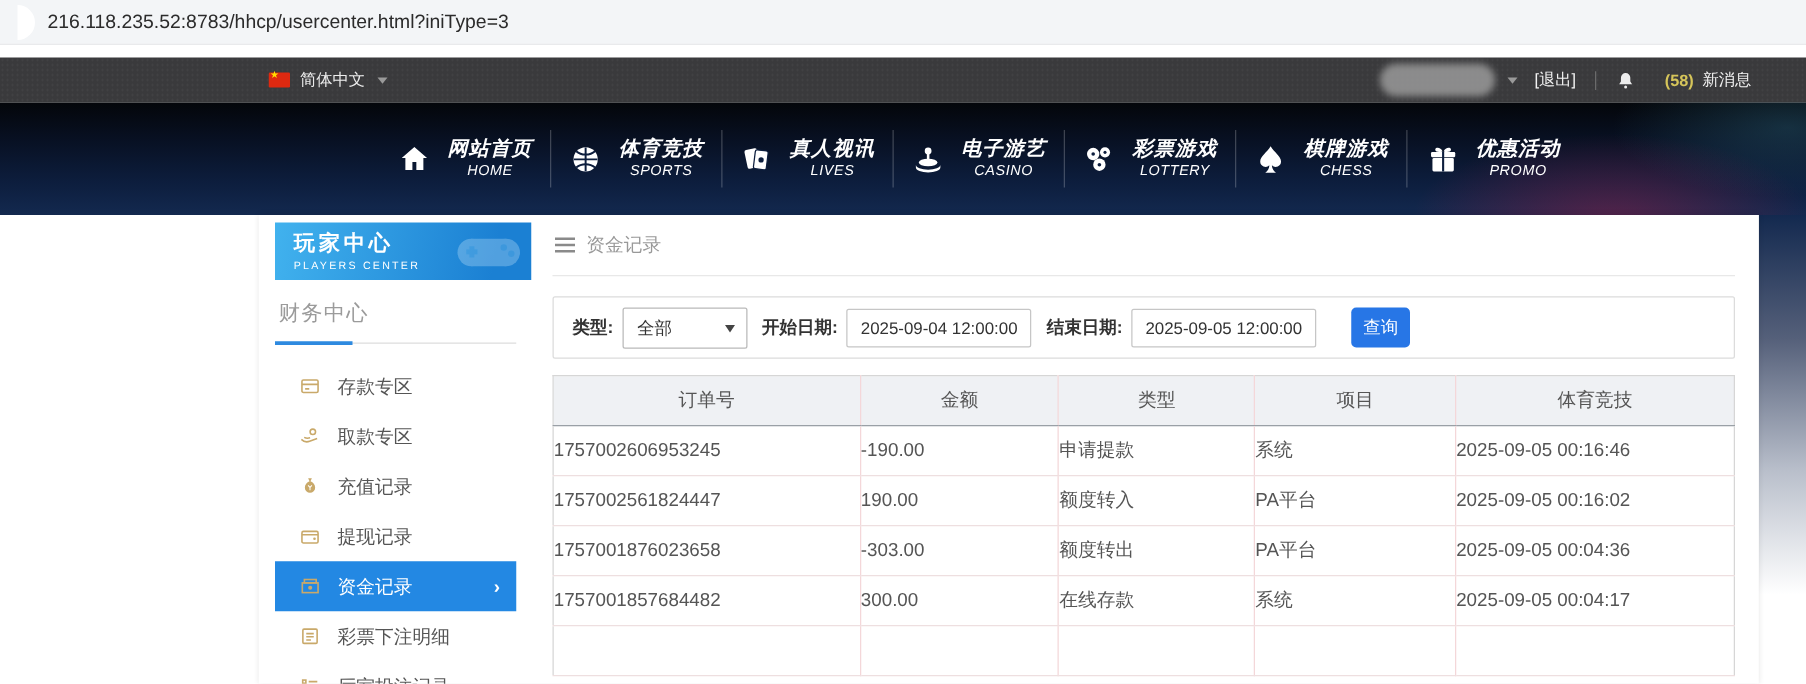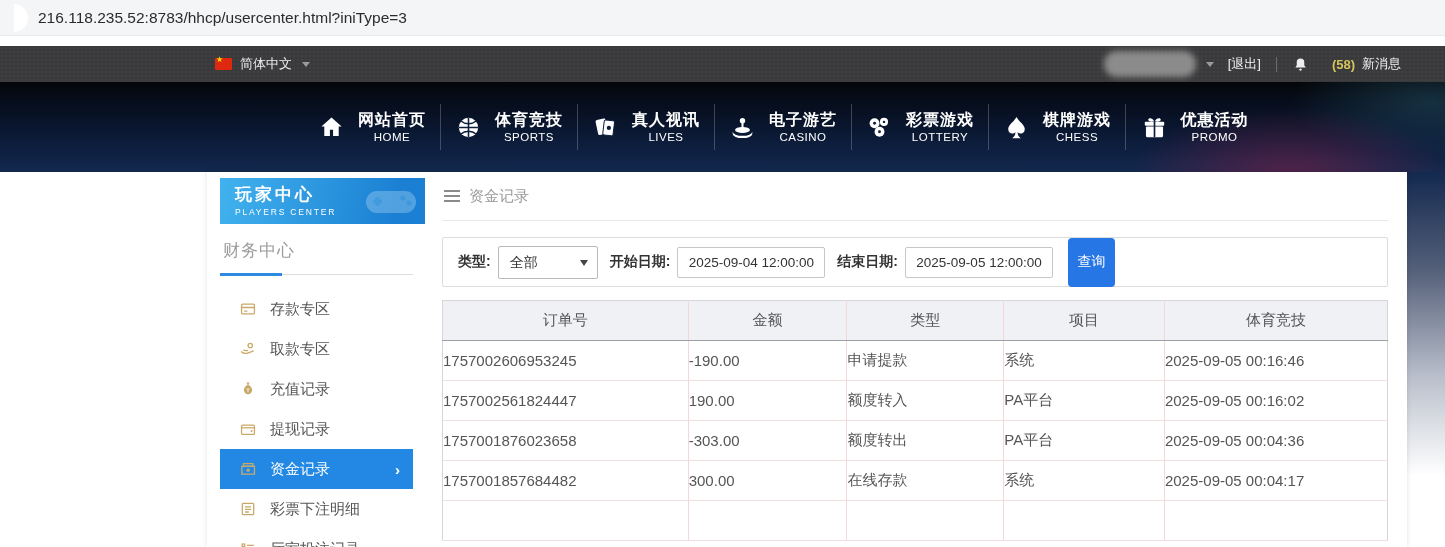--- a/index.html
+++ b/index.html
@@ -34,21 +34,21 @@
       radial-gradient(230px 100px at 1290px 95px, rgba(150,30,70,.5), transparent 70%),
       radial-gradient(200px 80px at 1430px 20px, rgba(40,90,110,.45), transparent 70%),
       linear-gradient(180deg,#04060a 0%, #081124 35%, #0d1e3e 72%, #13294f 100%); }
   .right-fade { position:absolute; top:172px; right:0; width:38px; height:330px;
     background:linear-gradient(180deg,#13294f 0%, #55607a 30%, #b9bfcb 62%, #ffffff 92%); }
   .nav { position:absolute; top:82px; left:304px; height:90px; display:flex; align-items:center; }
   .nav-item { width:137px; height:46px; display:flex; align-items:center; justify-content:center; gap:13px; color:#fff; cursor:pointer; border-right:1px solid rgba(255,255,255,0.22); }
   .nav-item:last-child { border-right:none; }
   .nav-icon { width:27px; height:27px; flex:0 0 auto; color:#fff; }
   .nav-icon svg { width:100%; height:100%; }
-  .nav-text { text-align:center; line-height:1.25; }
+  .nav-text { text-align:center; line-height:1.25;font-style:italic; }
   .nav-text .zh { font-size:16px; font-weight:bold; display:block; letter-spacing:1px; }
   .nav-text .en { font-size:11.5px; display:block; letter-spacing:.5px; }
 
   
   .panel { position:absolute; top:172px; left:207px; width:1200px; height:375px; background:#fff; display:flex; box-shadow:0 0 5px rgba(0,0,0,.12); }
 
   
   .sidebar { width:226px; padding:6px 0 0 13px; }
   .sidebar-header { width:205px; height:46px; background:linear-gradient(100deg,#41b2ee 0%, #1b80d3 85%); color:#fff; padding:5px 0 0 15px; position:relative; overflow:hidden; }
   .sidebar-header .zh { font-size:17px; font-weight:bold; letter-spacing:3px; }
@@ -71,21 +71,21 @@
   .page-header { height:49px; border-bottom:1px solid #e8e8e8; display:flex; align-items:center; gap:9px; color:#999; font-size:15px; padding-left:2px; }
   .hamburger { width:16px; height:12px; display:flex; flex-direction:column; justify-content:space-between; }
   .hamburger span { display:block; height:2px; background:#8a8a8a; }
 
   .filter-box { margin-top:16px; height:50px; border:1px solid #dcdcdc; border-radius:2px; display:flex; align-items:center; padding-left:15px; font-size:14px; color:#333; }
   .flt-label { margin-right:7px;font-weight:bold; }
   .type-select-wrap { position:relative; margin-right:12px; }
   select.type-select { appearance:none; -webkit-appearance:none; width:100px; height:33px; border:1px solid #b9b9b9; border-radius:2px; background:#fff; font-size:14px; color:#333; padding:0 0 0 11px; font-family:inherit; }
   .select-caret { position:absolute; right:10px; top:14px; width:0; height:0; border-left:4.5px solid transparent; border-right:4.5px solid transparent; border-top:6px solid #444; pointer-events:none; }
   input.date-input { width:148px; height:31px; border:1px solid #c6c6c6; border-radius:2px; font-size:13.5px; color:#333; padding:0 6px; text-align:center; font-family:inherit; margin-right:12px; }
-  .search-btn { margin-left:3px; width:47px; height:49px; background:#2776e6; border:none; border-radius:4px; color:#fff; font-size:14px; cursor:pointer; font-family:inherit; }
+  .search-btn { margin-left:16px; width:47px; height:32px; background:#2776e6; border:none; border-radius:4px; color:#fff; font-size:14px; cursor:pointer; font-family:inherit; }
 
   .records-table { margin-top:13px; width:100%; border-collapse:collapse; table-layout:fixed; font-size:15px; color:#555; border:1px solid #d6d6d6; }
   .records-table th { height:40px; background:#eff1f4; font-weight:500; color:#555; border-bottom:1px solid #9aa0a6; border-right:1px solid #f4d7d9; text-align:center; }
   .records-table th:last-child { border-right:none; }
   .records-table td { height:40px; text-align:left; border-right:1px solid #f4d7d9; border-bottom:1px solid #eedfe0; }
   .records-table td:last-child { border-right:none; }
   .hidden-defs { position:absolute; width:0; height:0; overflow:hidden; }
 </style>
 </head>
 <body>

